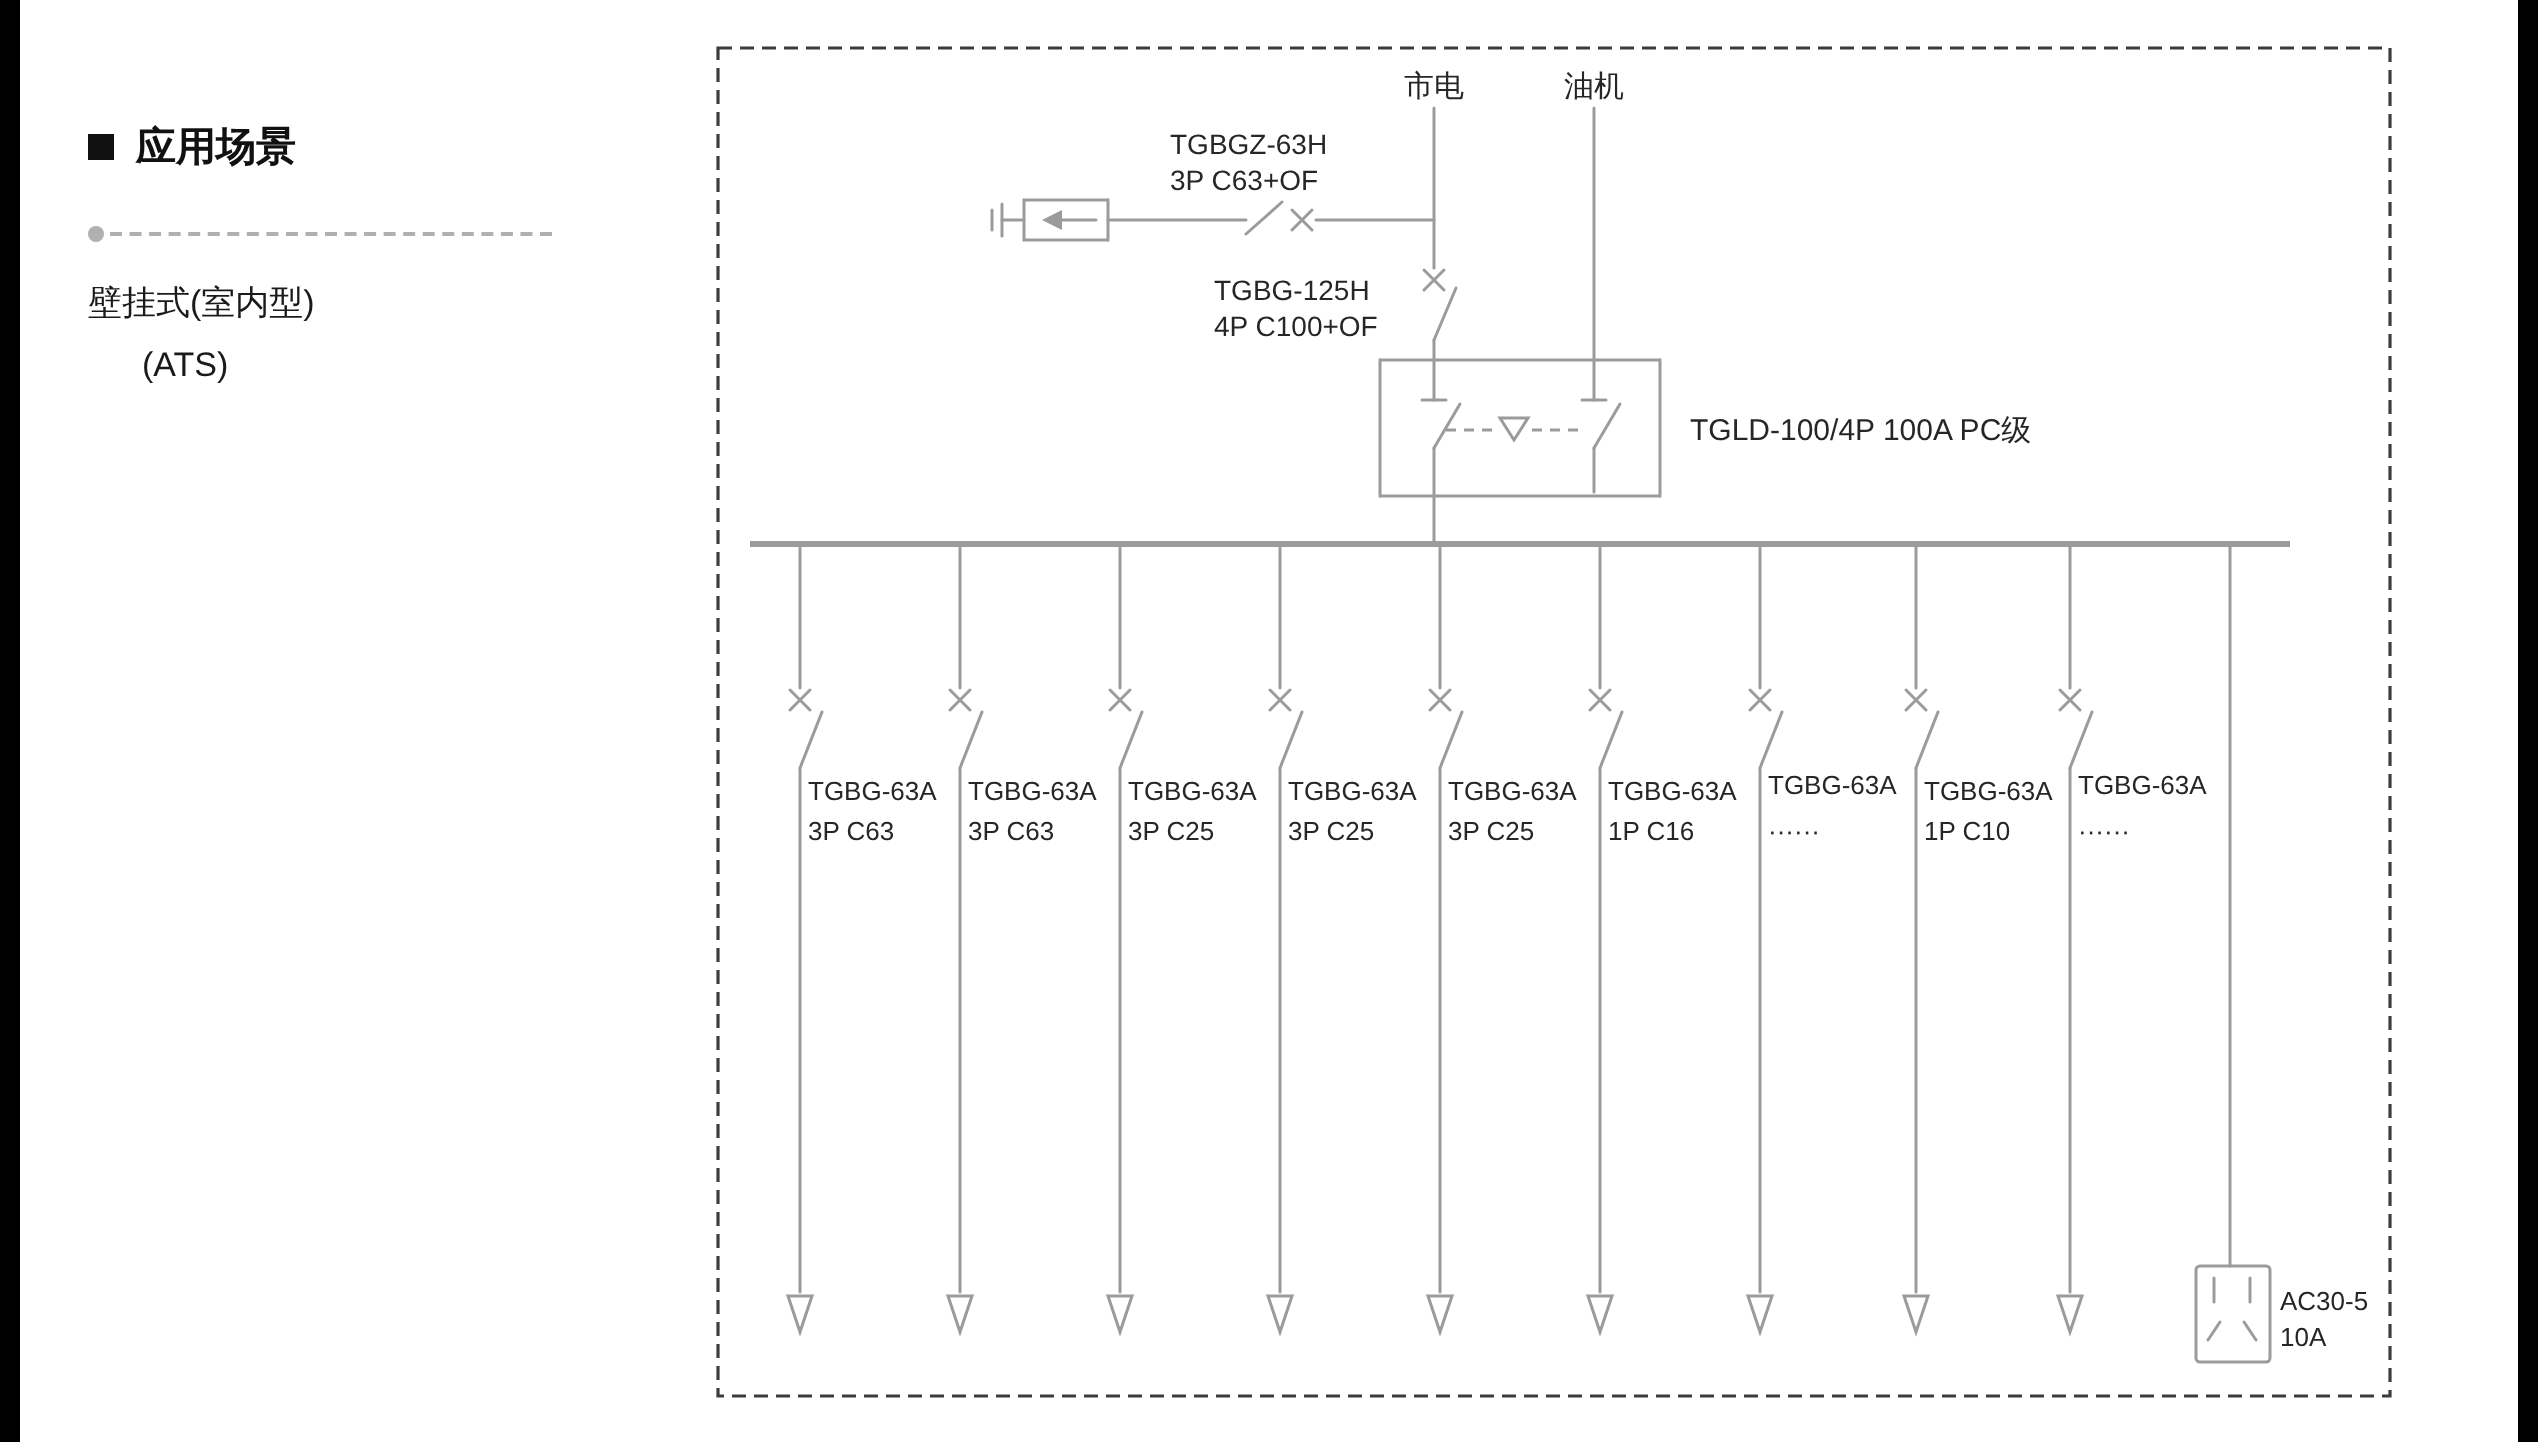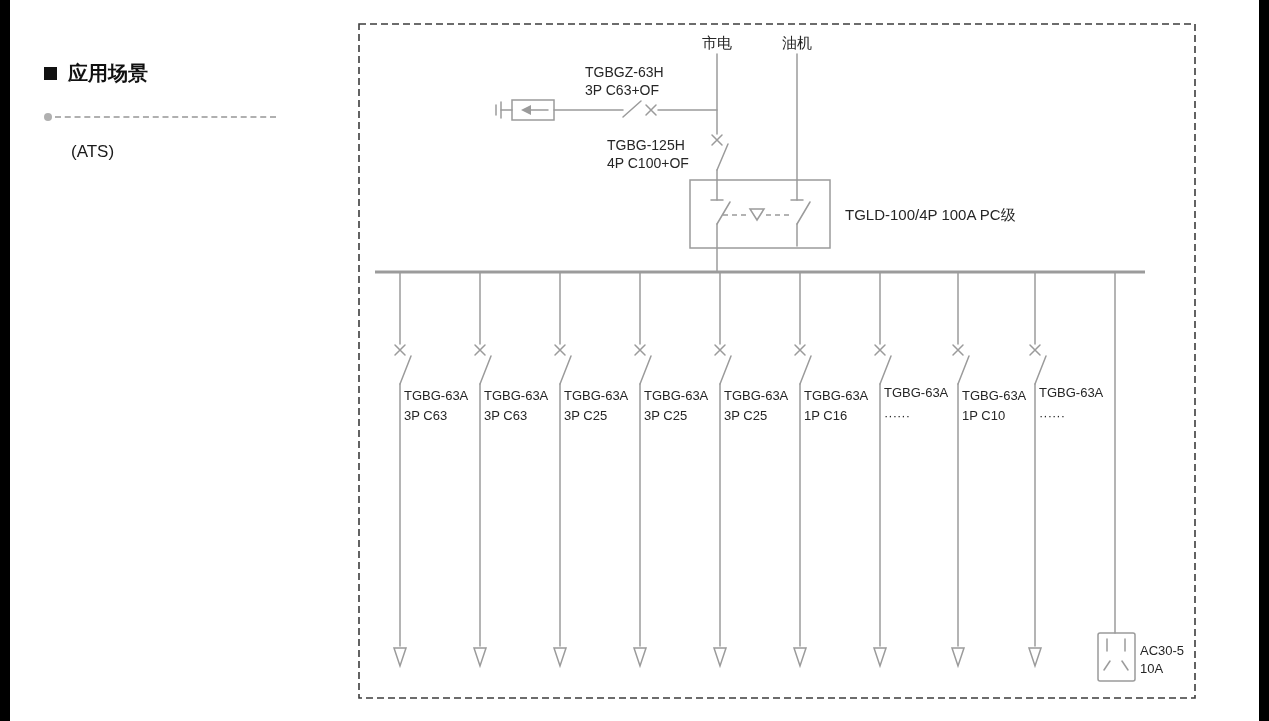--- a/index.html
+++ b/index.html
@@ -41,20 +41,21 @@
 <div class="left-panel">
   <div class="heading">
     <span class="bullet-sq"></span>
     <span>应用场景</span>
   </div>
   <div class="divider">
     <span class="dot"></span>
     <span class="dash"></span>
   </div>
   <div class="spec-lines">
+    <div class="l1">壁挂式(室内型)</div>
     <div class="l3">(ATS)</div>
   </div>
 </div>
 
 <svg class="diagram-svg" width="840" height="678" viewBox="0 0 840 678">
 
   <rect class="outer" x="2" y="2" width="836" height="674"></rect>
 
   <text class="t15" x="360" y="26" text-anchor="middle">市电</text>
   <text class="t15" x="440" y="26" text-anchor="middle">油机</text>

